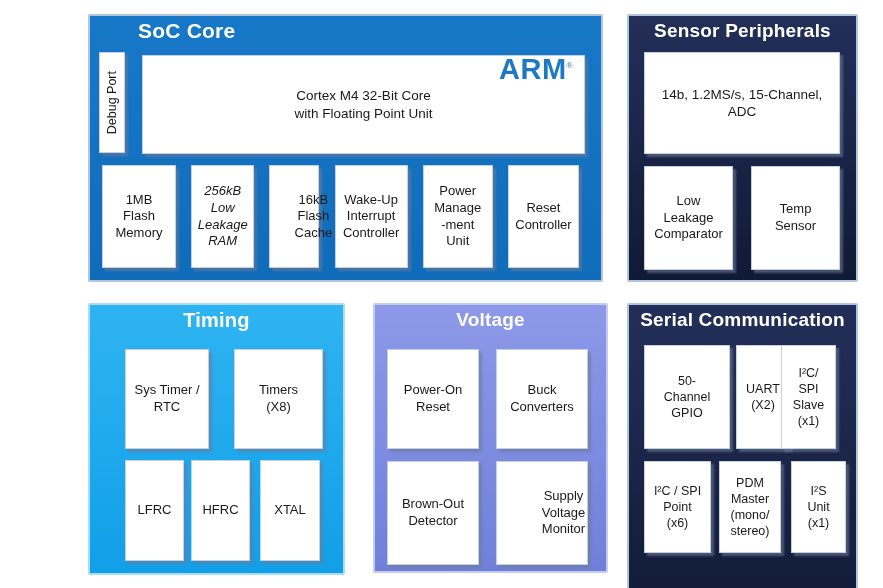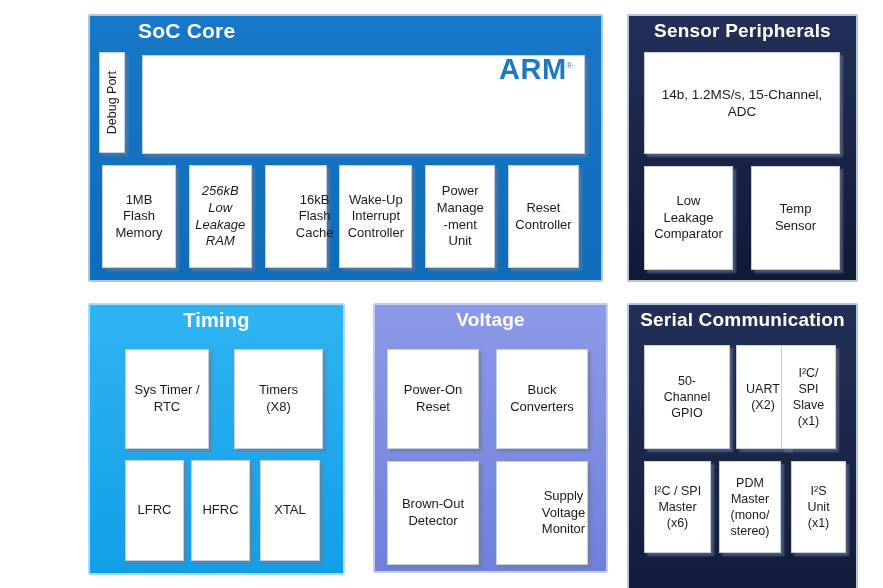--- a/index.html
+++ b/index.html
@@ -118,38 +118,40 @@
   .mem-row {
     position: absolute;
     left: 12px; right: 22px; top: 149px; height: 103px;
     display: flex;
     justify-content: space-between;
     border-radius: 19px;
   }
   .mem-row .wbox { position: relative; height: 103px; }
   .mem-w1 { width: 74px; }
   .mem-w2 { width: 63px; font-style: italic; }
-  .mem-w3 { width: 62px; padding-left: 40px; }
+  .mem-w3 { width: 50px; padding-left: 40px; }
   .mem-w4 { width: 73px; }
   .mem-w5 { width: 70px; }
   .mem-w6 { width: 71px; }
 </style>
 </head>
 <body>
 
 <div class="canvas">
 
   <div class="block block-soc-core">
     <div class="block-title">SoC Core</div>
 
     <div class="wbox debug-port">
       <span>Debug Port</span>
     </div>
 
     <div class="wbox core-box">
+      <span>Cortex M4 32-Bit Core
+with Floating Point Unit</span>
       <div class="arm-logo"><span>ARM</span><sup>®</sup></div>
     </div>
 
     <div class="mem-row">
       <div class="wbox mem-w1">1MB
 Flash
 Memory</div>
       <div class="wbox mem-w2">256kB
 Low
 Leakage
@@ -213,21 +215,21 @@
     <div class="wbox small-text" style="left:15px; top:40px; width:86px; height:104px;">50-
 Channel
 GPIO</div>
     <div class="wbox small-text" style="left:107px; top:40px; width:54px; height:104px;">UART
 (X2)</div>
     <div class="wbox small-text" style="left:152px; top:40px; width:55px; height:104px;">I²C/
 SPI
 Slave
 (x1)</div>
     <div class="wbox small-text" style="left:15px; top:156px; width:67px; height:92px;">I²C / SPI
-Master
+Point
 (x6)</div>
     <div class="wbox small-text" style="left:90px; top:156px; width:62px; height:92px;">PDM
 Master
 (mono/
 stereo)</div>
     <div class="wbox small-text" style="left:162px; top:156px; width:55px; height:92px;">I²S
 Unit
 (x1)</div>
   </div>
 

